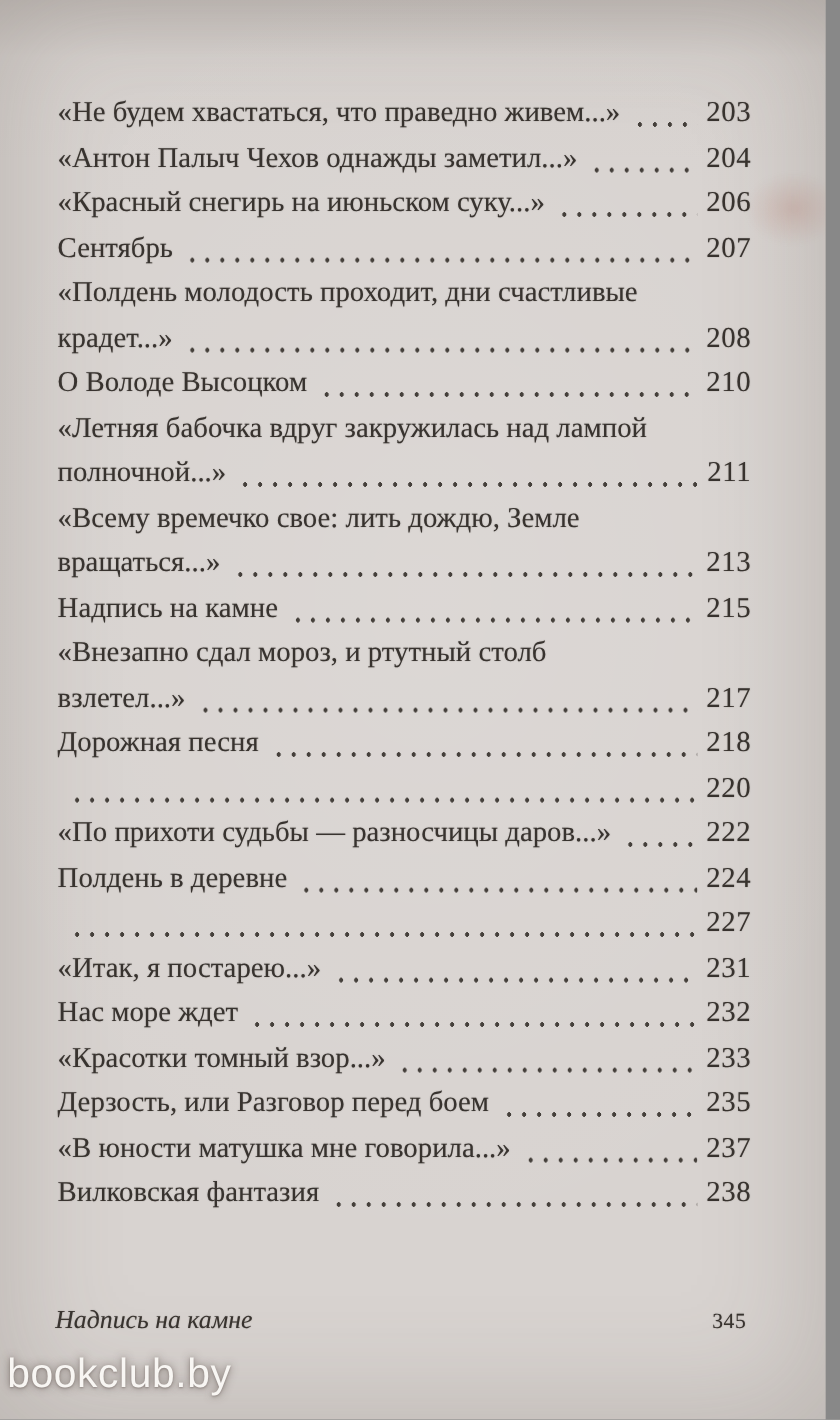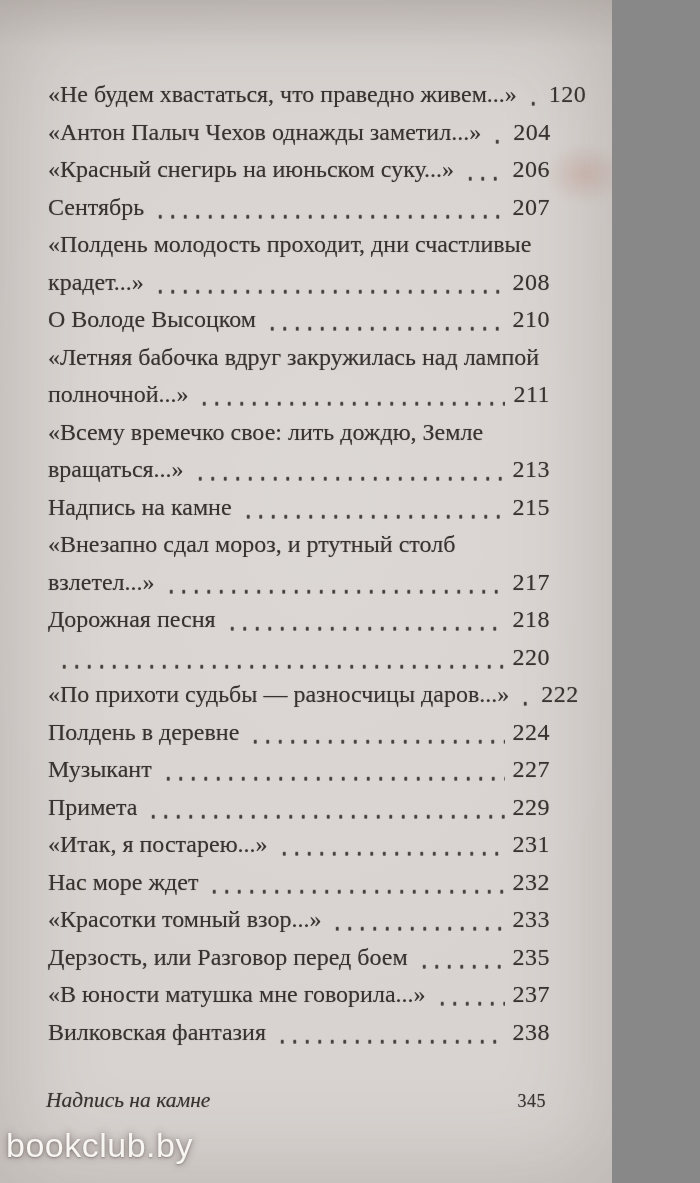--- a/index.html
+++ b/index.html
@@ -2,21 +2,21 @@
 <html style="--paper-color: #d8d3d0; --ink-color: #38332f; --dot-color: #45403b; --watermark-color: #f8f6f3;"><head>
 <meta charset="utf-8">
 <style>
   html, body {
     margin: 0;
     padding: 0;
     background: #888;
   }
   #photo {
     position: relative;
-    width: 612px;
+    width: 688px;
     height: 1183px;
     overflow: hidden;
     background:
       linear-gradient(180deg, rgba(120,110,104,0.18) 0%, rgba(120,110,104,0.02) 4%, rgba(0,0,0,0) 12%),
       radial-gradient(ellipse 90% 70% at 52% 42%, rgba(255,255,255,0.10), rgba(0,0,0,0) 70%),
       var(--paper-color, #d8d3d0);
     font-family: "Liberation Serif", serif;
     color: var(--ink-color, #38332f);
   }
   #vignette {
@@ -102,21 +102,21 @@
 </style>
 </head>
 <body>
 
 <div id="photo">
   <main id="toc">
       <div class="entry">
         <div class="row">
           <span class="title">«Не будем хвастаться, что праведно живем...»</span>
           <span class="leader"></span>
-          <span class="pg">120</span>
+          <span class="pg">203</span>
         </div>
       </div>
       <div class="entry">
         <div class="row">
           <span class="title">«Антон Палыч Чехов однажды заметил...»</span>
           <span class="leader"></span>
           <span class="pg">204</span>
         </div>
       </div>
       <div class="entry">
@@ -209,30 +209,22 @@
       </div>
       <div class="entry">
         <div class="row">
           <span class="title">Полдень в деревне</span>
           <span class="leader"></span>
           <span class="pg">224</span>
         </div>
       </div>
       <div class="entry">
         <div class="row">
-          <span class="title">Музыкант</span>
           <span class="leader"></span>
           <span class="pg">227</span>
-        </div>
-      </div>
-      <div class="entry">
-        <div class="row">
-          <span class="title">Примета</span>
-          <span class="leader"></span>
-          <span class="pg">229</span>
         </div>
       </div>
       <div class="entry">
         <div class="row">
           <span class="title">«Итак, я постарею...»</span>
           <span class="leader"></span>
           <span class="pg">231</span>
         </div>
       </div>
       <div class="entry">

